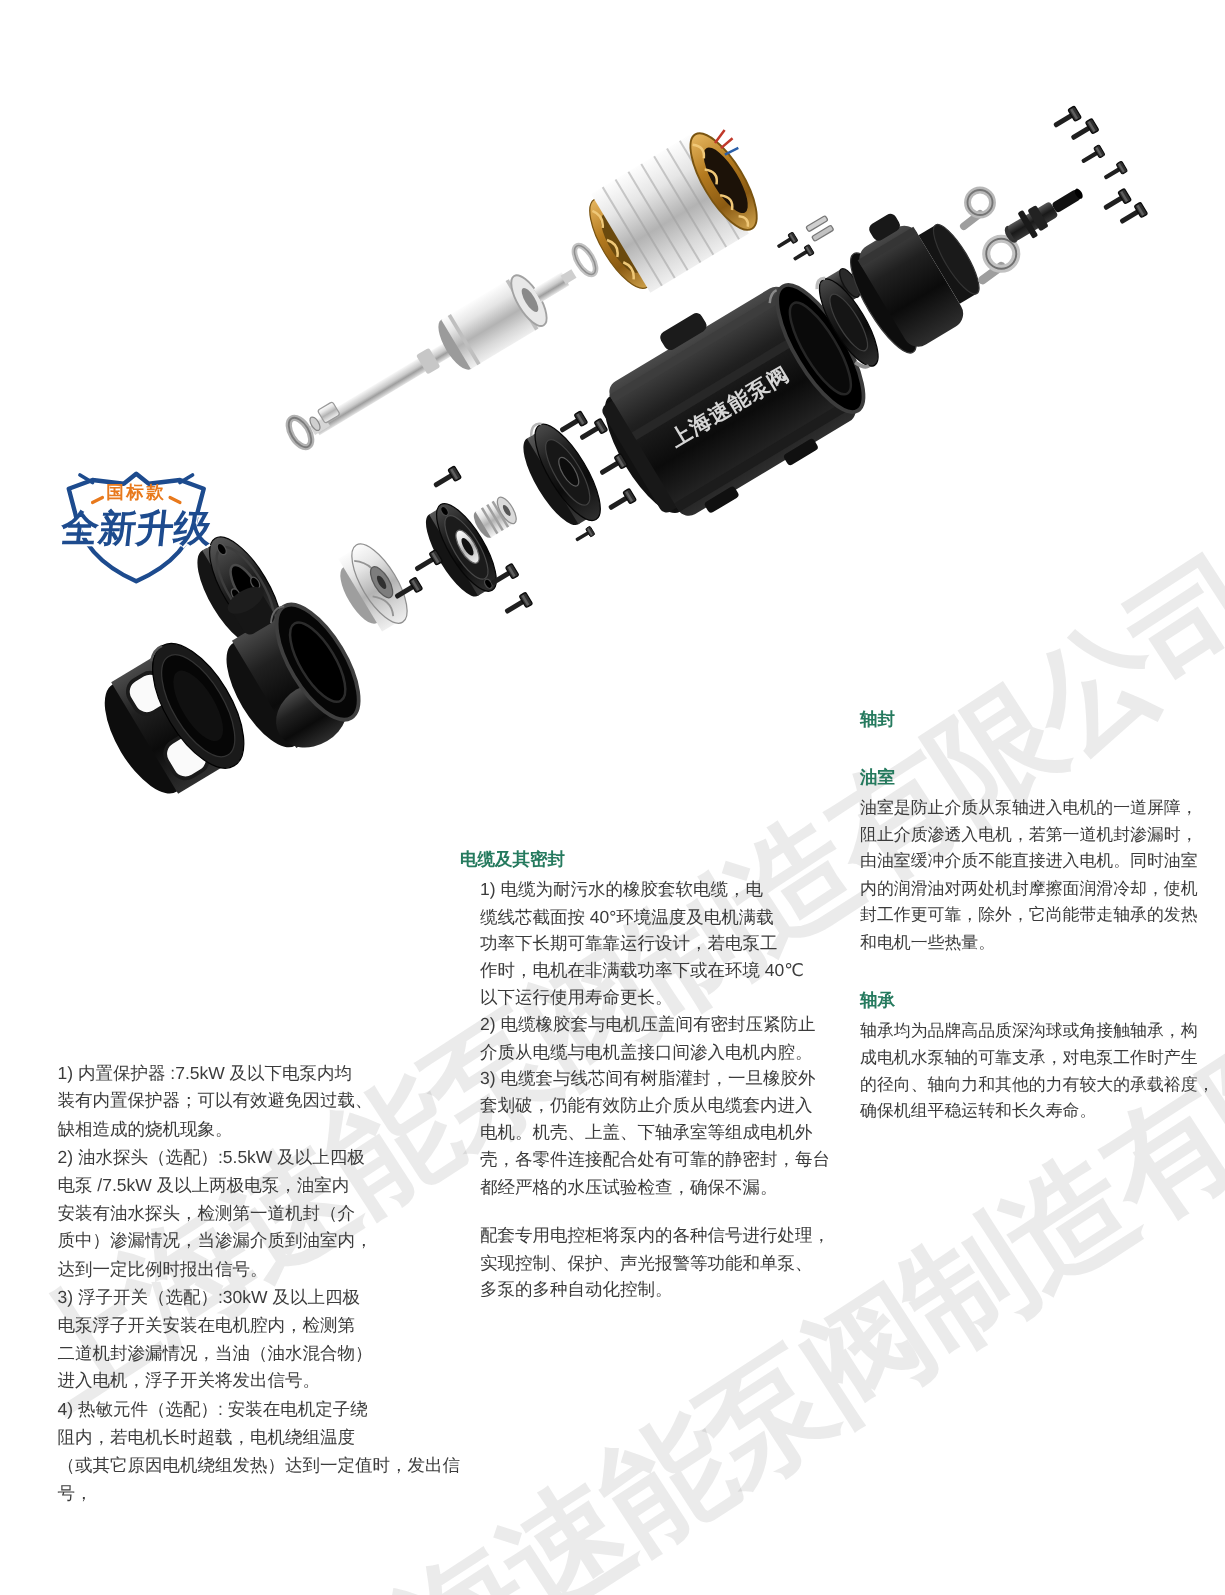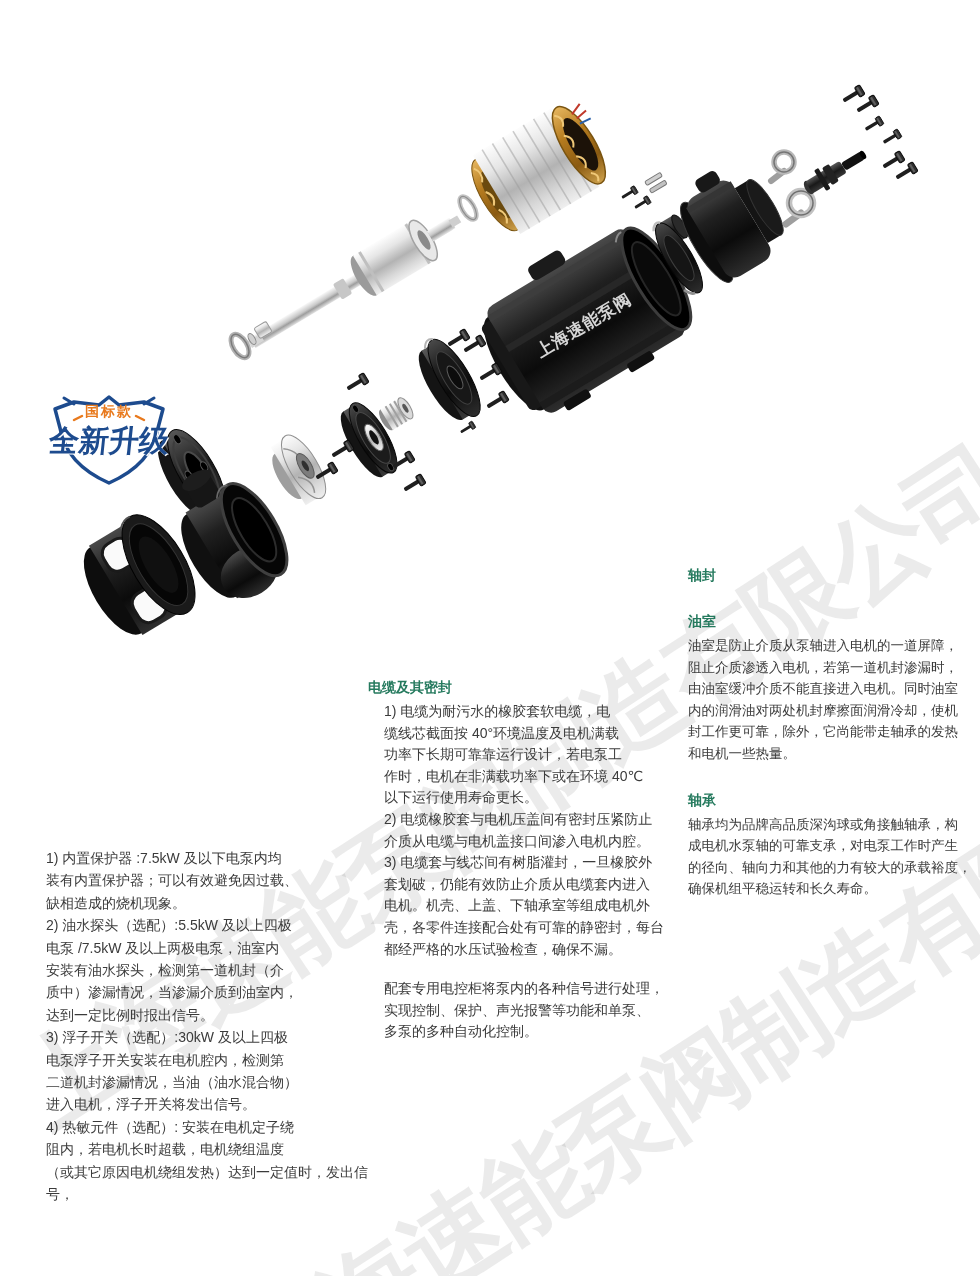--- a/index.html
+++ b/index.html
@@ -7,21 +7,21 @@
         font-family:"Liberation Sans","DejaVu Sans",sans-serif;}
   
   .watermark{position:absolute;z-index:0;font-weight:700;font-size:100px;letter-spacing:-4px;
              color:var(--watermark_gray);white-space:nowrap;line-height:100px;
              transform:rotate(-33deg);transform-origin:0 50%;pointer-events:none;}
   .wm1{left:30px;top:1050px;}
   .wm2{left:250px;top:1320px;}
   
   .diagram{position:absolute;left:0;top:0;width:980px;height:720px;z-index:1;}
   
-  .badge{position:absolute;left:34px;top:392px;width:150px;height:98px;z-index:2;text-decoration:underline;}
+  .badge{position:absolute;left:34px;top:374px;width:150px;height:98px;z-index:2;text-decoration:underline;}
   .badge svg{position:absolute;left:0;top:0;}
   .badge-top{position:absolute;left:0;top:11px;width:150px;text-align:center;
              font-size:14px;font-weight:700;color:var(--badge_orange);letter-spacing:2px;}
   .badge-main{position:absolute;left:-4px;top:29px;width:158px;text-align:center;
               font-size:30px;font-weight:900;color:var(--badge_blue);
               transform:skewX(-6deg);letter-spacing:0px;text-shadow:1px 1px 0 #fff;}
   
   .col{position:absolute;z-index:2;color:var(--body_text);font-size:14px;}
   .heading{color:var(--heading_green);font-weight:700;font-size:14px;line-height:22px;margin-bottom:3px;}
   .body{white-space:pre-line;}

